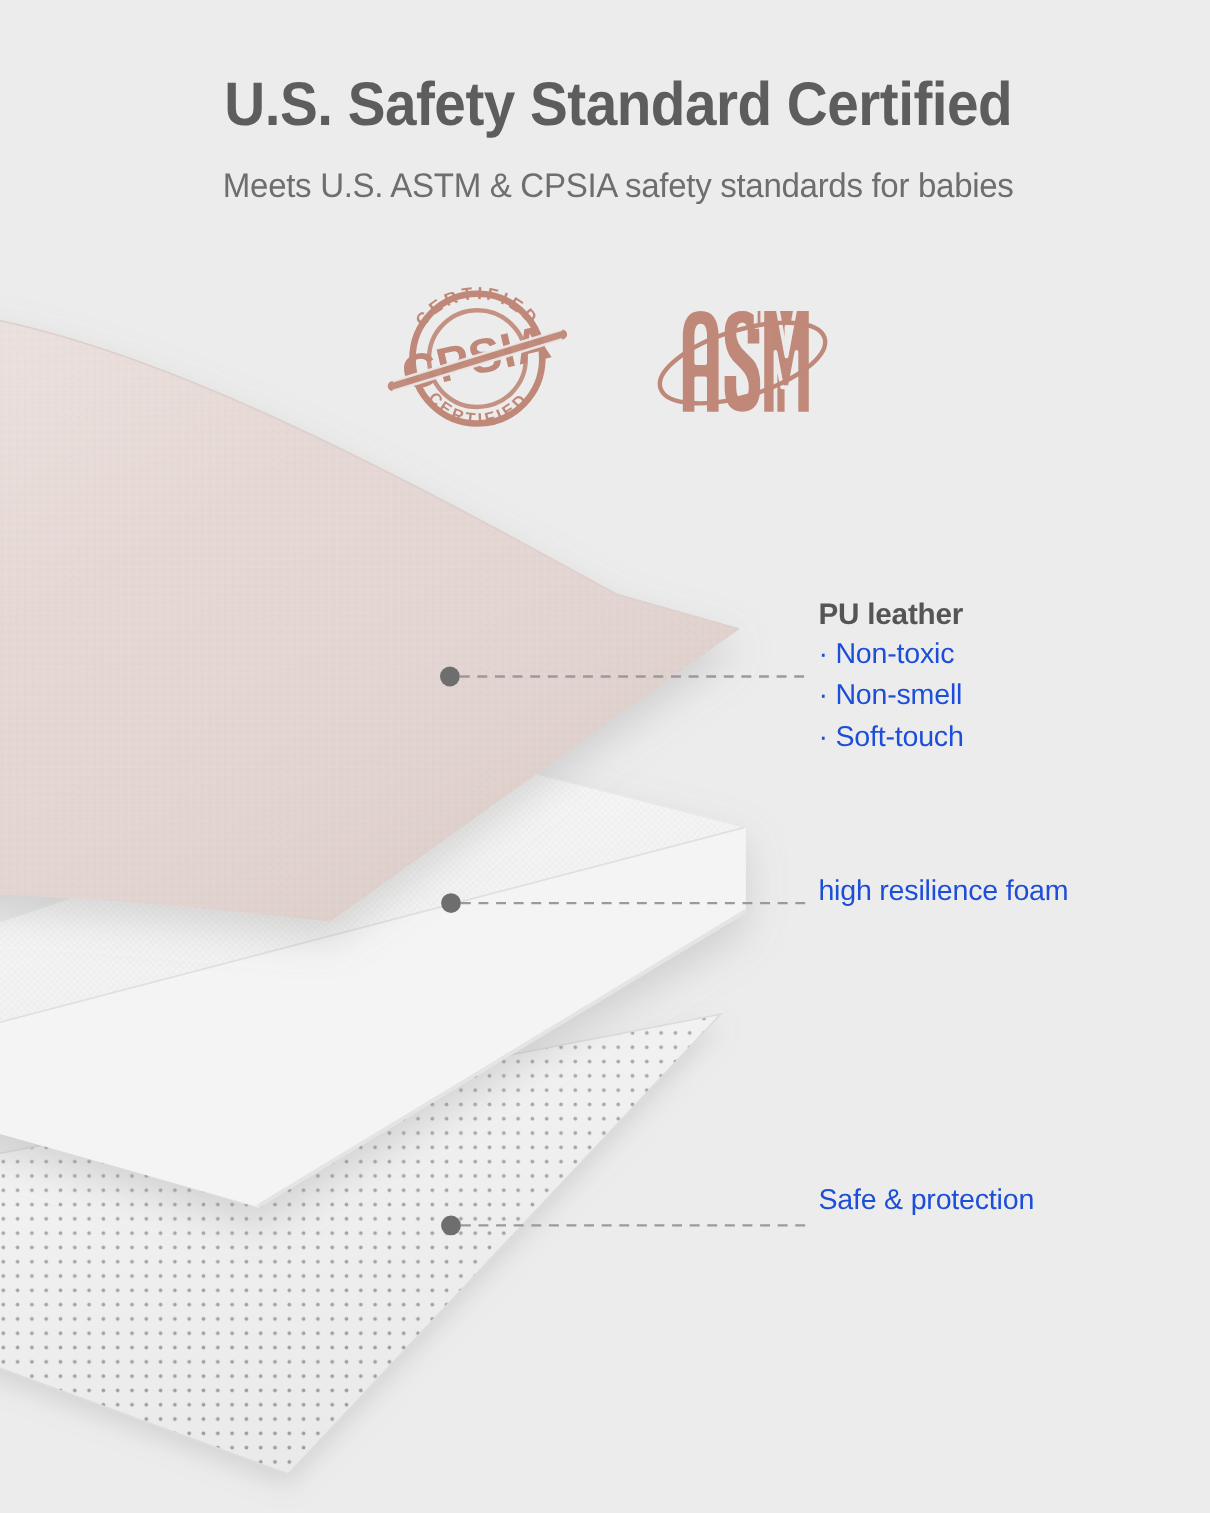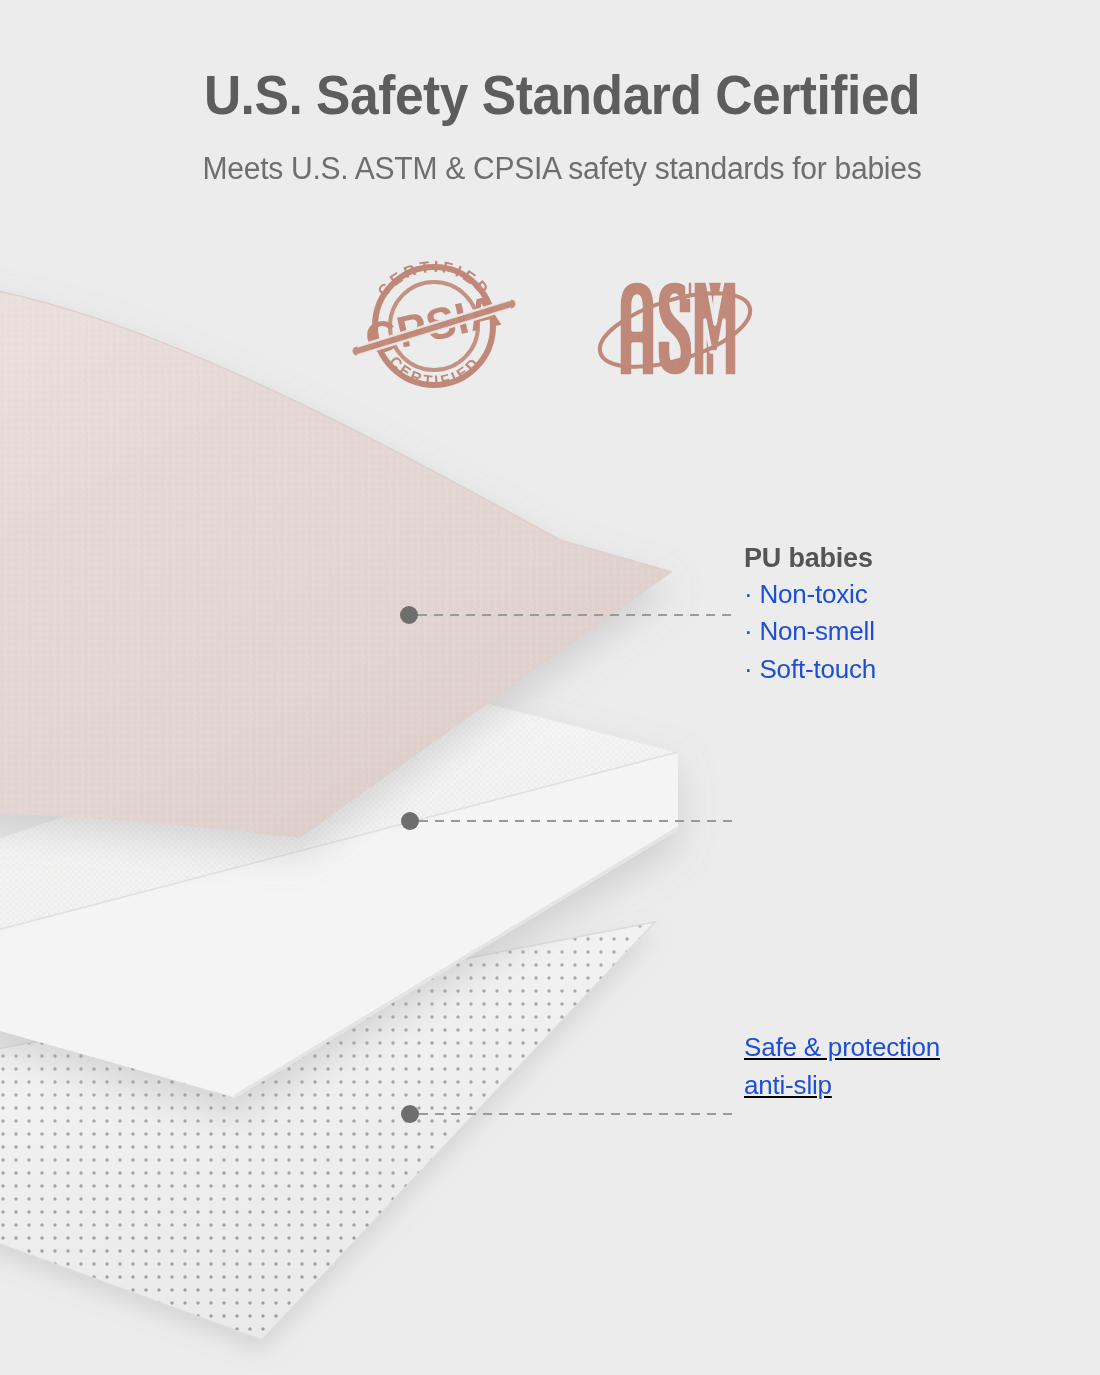--- a/index.html
+++ b/index.html
@@ -47,21 +47,21 @@
     font-size:27px; font-weight:bold; color:#555; letter-spacing:-0.2px;
     line-height:1.28; white-space:nowrap;
   }
   .callout .c-line {
     font-size:26px; font-weight:400; color:#1d4ed8; letter-spacing:-0.2px;
     line-height:1.45; white-space:nowrap;
   }
 
   #callout-pu   { left:744px; top:541px; }
   #callout-foam { left:744px; top:791px; }
-  #callout-slip { left:744px; top:1029px;text-decoration:underline; }
+  #callout-slip { left:744px; top:1072px; }
 </style>
 </head>
 <body>
 
 <svg class="stack" viewBox="0 0 1100 1375" width="1100" height="1375" xmlns="http://www.w3.org/2000/svg">
   <defs>
 
     <pattern id="grainPat" width="7" height="7" patternUnits="userSpaceOnUse">
       <rect width="7" height="7" fill="#e3d5d1"></rect>
       <circle cx="1.6" cy="1.6" r="1.1" fill="#dfcfca" opacity="0.85"></circle>
@@ -192,25 +192,25 @@
       <path d="M 98,33 L 140,33 L 140,49 L 126,49 L 126,128 L 112,128 L 112,49 L 98,49 Z"></path>
 
       <path d="M 104,128 L 104,33 L 118,33 L 126,76 L 134,33 L 148,33 L 148,128 L 135,128 L 135,72
                L 129,104 L 122,104 L 116,72 L 116,128 Z" opacity="0.98"></path>
     </g>
     <ellipse cx="86" cy="82" rx="78" ry="30" fill="none" stroke="#c08878" stroke-width="4" transform="rotate(-17 86 82)"></ellipse>
   </svg>
 </div>
 
 <div class="callout" id="callout-pu">
-  <div class="c-title">PU babies</div>
+  <div class="c-title">PU leather</div>
   <div class="c-line">· Non-toxic</div>
   <div class="c-line">· Non-smell</div>
   <div class="c-line">· Soft-touch</div>
 </div>
 
 <div class="callout" id="callout-foam">
+  <div class="c-line">high resilience foam</div>
 </div>
 
 <div class="callout" id="callout-slip">
   <div class="c-line">Safe &amp; protection</div>
-  <div class="c-line">anti-slip</div>
 </div>
 
 </body></html>

